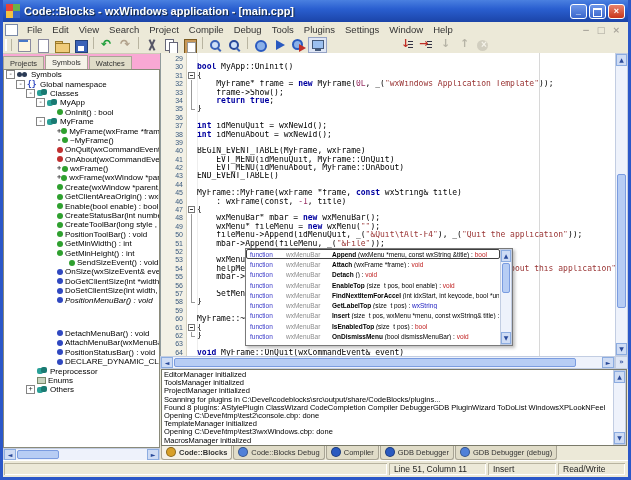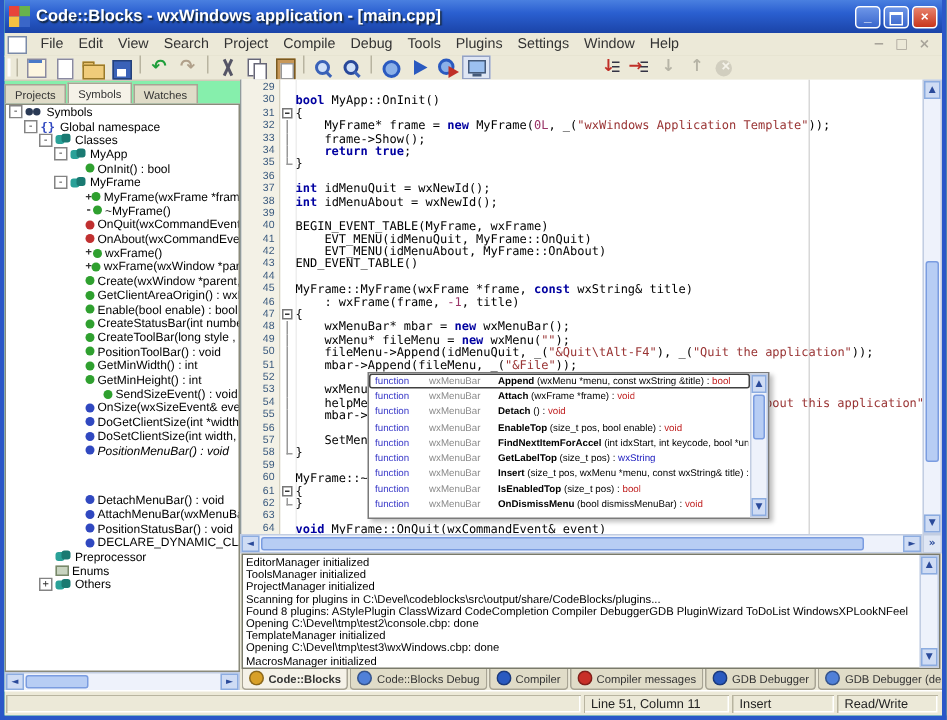--- a/index.html
+++ b/index.html
@@ -1,18 +1,18 @@
 <!DOCTYPE html>
 <html><head>
 <meta charset="utf-8">
 <style>
   html,body{margin:0;padding:0}
   body{width:631px;height:480px;font-family:"Liberation Sans",sans-serif;background:#000}
   .window{position:absolute;left:0;top:0;width:631px;height:480px;box-sizing:border-box;
-    background:#86efac;border-left:3px solid #2b57c8;border-right:3px solid #2b57c8;border-bottom:3px solid #2b57c8;overflow:hidden}
+    background:#f9a8d4;border-left:3px solid #2b57c8;border-right:3px solid #2b57c8;border-bottom:3px solid #2b57c8;overflow:hidden}
   
   .titlebar{position:absolute;left:0;top:0;right:0;height:22px;display:flex;align-items:center;
     background:linear-gradient(to bottom,#4a80e0 0%,#2a5fd0 40%,#1b44a8 100%);color:#fff}
   .app-icon{width:14px;height:14px;margin:0 4px 0 3px;display:grid;grid-template-columns:7px 7px;grid-template-rows:7px 7px}
   .app-icon i{display:block}
   .title-text{font-size:11px;font-weight:bold;text-shadow:1px 1px 1px #123;white-space:nowrap;overflow:hidden;flex:1}
   .tb-ctrls{display:flex;gap:2px;margin-right:3px}
   .wbtn{width:17px;height:15px;border-radius:3px;border:1px solid #fff;box-sizing:border-box;
     font:bold 9px/13px "Liberation Sans",sans-serif;text-align:center;color:#fff;background:linear-gradient(#6d96e8,#3a66cc)}
   .wbtn.close{background:linear-gradient(#e8836d,#c8361c)}
@@ -527,21 +527,21 @@
             <span class="ctext"></span>
           </div>
           <div class="eline">
             <span class="ln">45</span>
             <span class="fold "></span>
             <span class="ctext"><span class="c-n">MyFrame::MyFrame(wxFrame *frame, </span><span class="c-k">const</span><span class="c-n"> wxString&amp; title)</span></span>
           </div>
           <div class="eline">
             <span class="ln">46</span>
             <span class="fold "></span>
-            <span class="ctext"><span class="c-n">    : wxFrame(frame, </span><span class="c-num">-1</span><span class="c-n">, title)</span></span>
+            <span class="ctext"><span class="c-n">    : wxFrame(const, </span><span class="c-num">-1</span><span class="c-n">, title)</span></span>
           </div>
           <div class="eline">
             <span class="ln">47</span>
             <span class="fold f-open"></span>
             <span class="ctext"><span class="c-n">{</span></span>
           </div>
           <div class="eline">
             <span class="ln">48</span>
             <span class="fold f-line"></span>
             <span class="ctext"><span class="c-n">    wxMenuBar* mbar = </span><span class="c-k">new</span><span class="c-n"> wxMenuBar();</span></span>
@@ -727,24 +727,20 @@
         </span>
         <span class="btab">
           <span class="tic" style="background: rgb(80, 128, 216);"></span>
           <span>Code::Blocks Debug</span>
         </span>
         <span class="btab">
           <span class="tic" style="background: rgb(42, 90, 192);"></span>
           <span>Compiler</span>
         </span>
         <span class="btab">
-          <span class="tic" style="background: rgb(200, 48, 40);"></span>
-          <span>Compiler messages</span>
-        </span>
-        <span class="btab">
           <span class="tic" style="background: rgb(42, 90, 192);"></span>
           <span>GDB Debugger</span>
         </span>
         <span class="btab">
           <span class="tic" style="background: rgb(80, 128, 216);"></span>
           <span>GDB Debugger (debug)</span>
         </span>
       </div>
   </div>
 

